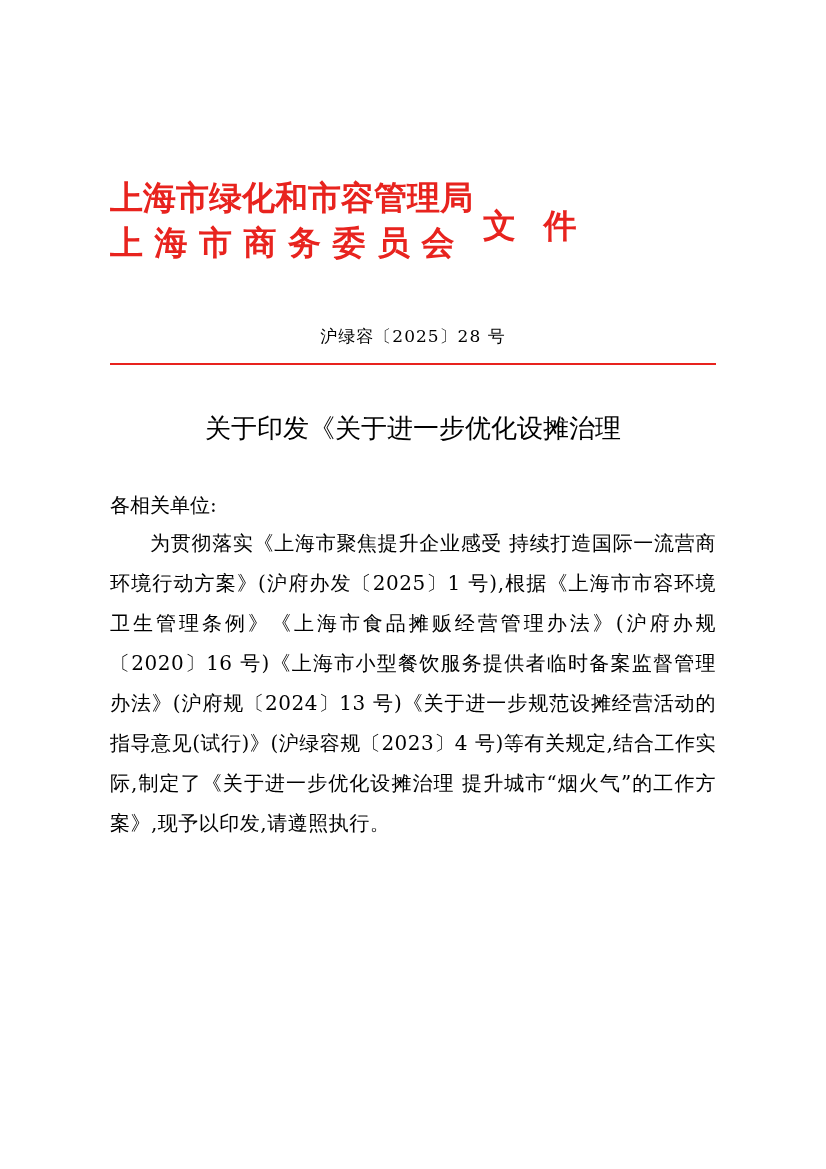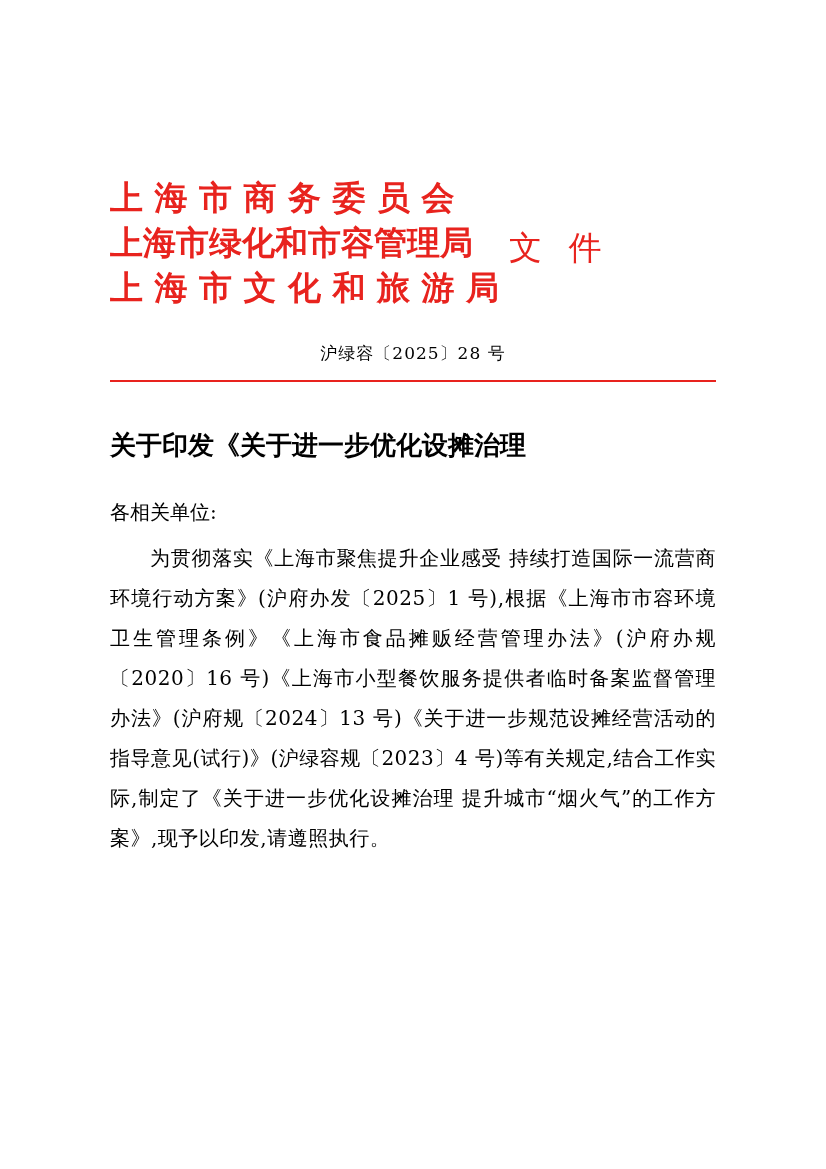--- a/index.html
+++ b/index.html
@@ -44,87 +44,86 @@
     font-weight: bold;
     font-size: 33px;
     line-height: 45px;
     white-space: nowrap;
     letter-spacing: 0px;
   }
 
   .masthead-word {
     color: #e8231e;
     font-family: "DejaVu Serif", "Liberation Serif", serif;
-    font-weight: normal;
+    font-weight: bold;
     font-size: 33px;
     line-height: 45px;
     white-space: nowrap;
     margin-left: 10px;
     align-self: center;
     padding-top: 10px;
   }
   .masthead-word span { letter-spacing: 8px; }
 
   
   .docnum {
     text-align: center;
-    margin-top: 30px;
+    margin-top: 58px;
     font-size: 17px;
     line-height: 26px;
     letter-spacing: 1px;
     font-family: "DejaVu Serif", "Liberation Serif", serif;
   }
 
   .red-rule {
     margin-top: 14px;
     height: 2px;
     background: #e8231e;
     width: 100%;
   }
 
   
   .doc-title {
     margin-top: 40px;
-    text-align: left;
+    text-align: center;
     font-size: 26px;
-    font-weight: bold;
+    font-weight: normal;
     line-height: 46px;
     font-family: "DejaVu Serif", "Liberation Serif", serif;
   }
   .doc-title .t-line { display: block; }
 
   
   .salutation {
-    margin-top: 26px;
+    margin-top: 36px;
     font-size: 20px;
     line-height: 36px;
     font-family: "DejaVu Serif", "Liberation Serif", serif;
   }
 
   .body-para {
-    margin-top: 8px;
+    margin-top: 0;
     font-size: 20px;
     line-height: 40px;
     text-align: justify;
     text-justify: inter-ideograph;
     text-indent: 2em;
     font-family: "DejaVu Serif", "Liberation Serif", serif;
     letter-spacing: 0.5px;
   }
 </style>
 </head>
 <body>
 
 <div class="page">
 
   <div class="masthead">
     <div class="masthead-issuers">
+      <div class="issuer-line">上海市绿化和市容管理局</div>
       <div class="issuer-line">上 海 市 商 务 委 员 会</div>
-      <div class="issuer-line">上海市绿化和市容管理局</div>
-      <div class="issuer-line">上 海 市 文 化 和 旅 游 局</div>
     </div>
     <div class="masthead-word">
       <span>文 件</span>
     </div>
   </div>
 
   <div class="docnum">沪绿容〔2025〕28 号</div>
 
   <div class="red-rule"></div>
 

